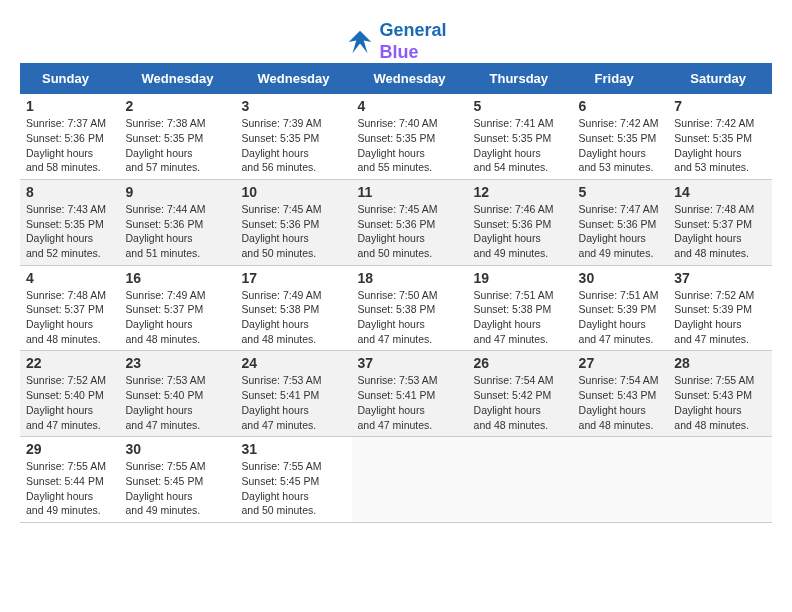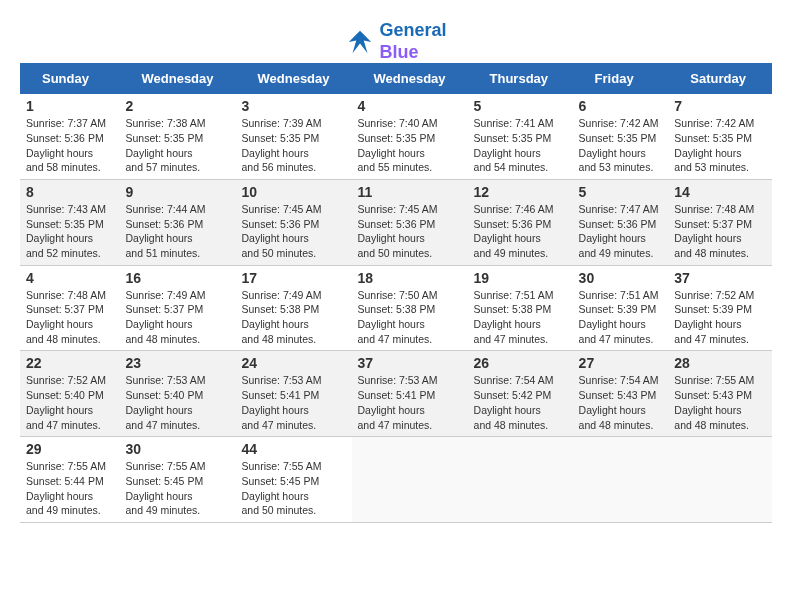--- a/index.html
+++ b/index.html
@@ -393,21 +393,21 @@
         <td>
           <span class="day-number">30</span>
           <div class="day-info">
             Sunrise: 7:55 AM<br>
             Sunset: 5:45 PM<br>
             Daylight hours<br>
             and 49 minutes.
           </div>
         </td>
         <td>
-          <span class="day-number">44</span>
+          <span class="day-number">31</span>
           <div class="day-info">
             Sunrise: 7:55 AM<br>
             Sunset: 5:45 PM<br>
             Daylight hours<br>
             and 50 minutes.
           </div>
         </td>
         <td class="empty-cell"></td>
         <td class="empty-cell"></td>
         <td class="empty-cell"></td>

